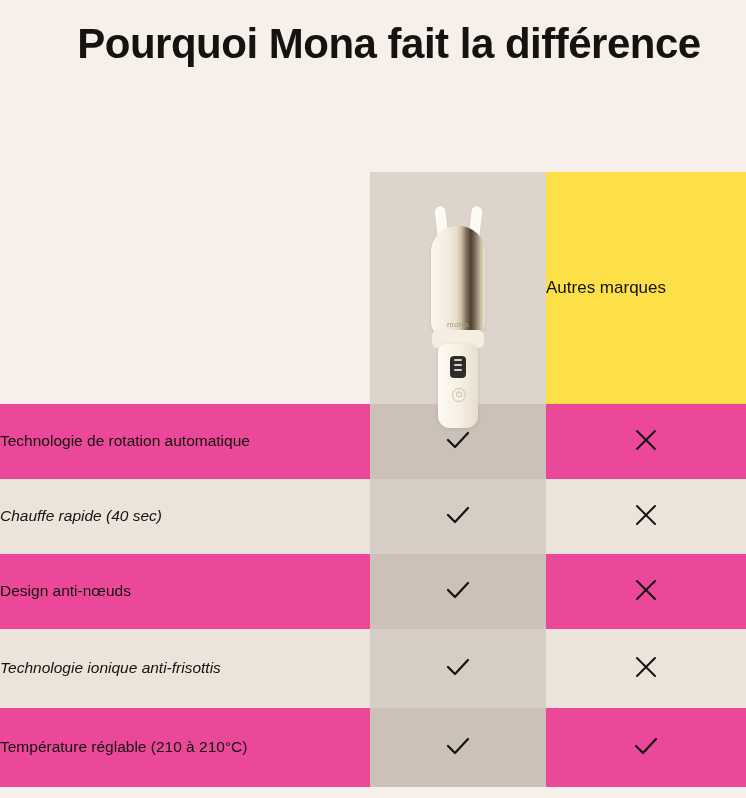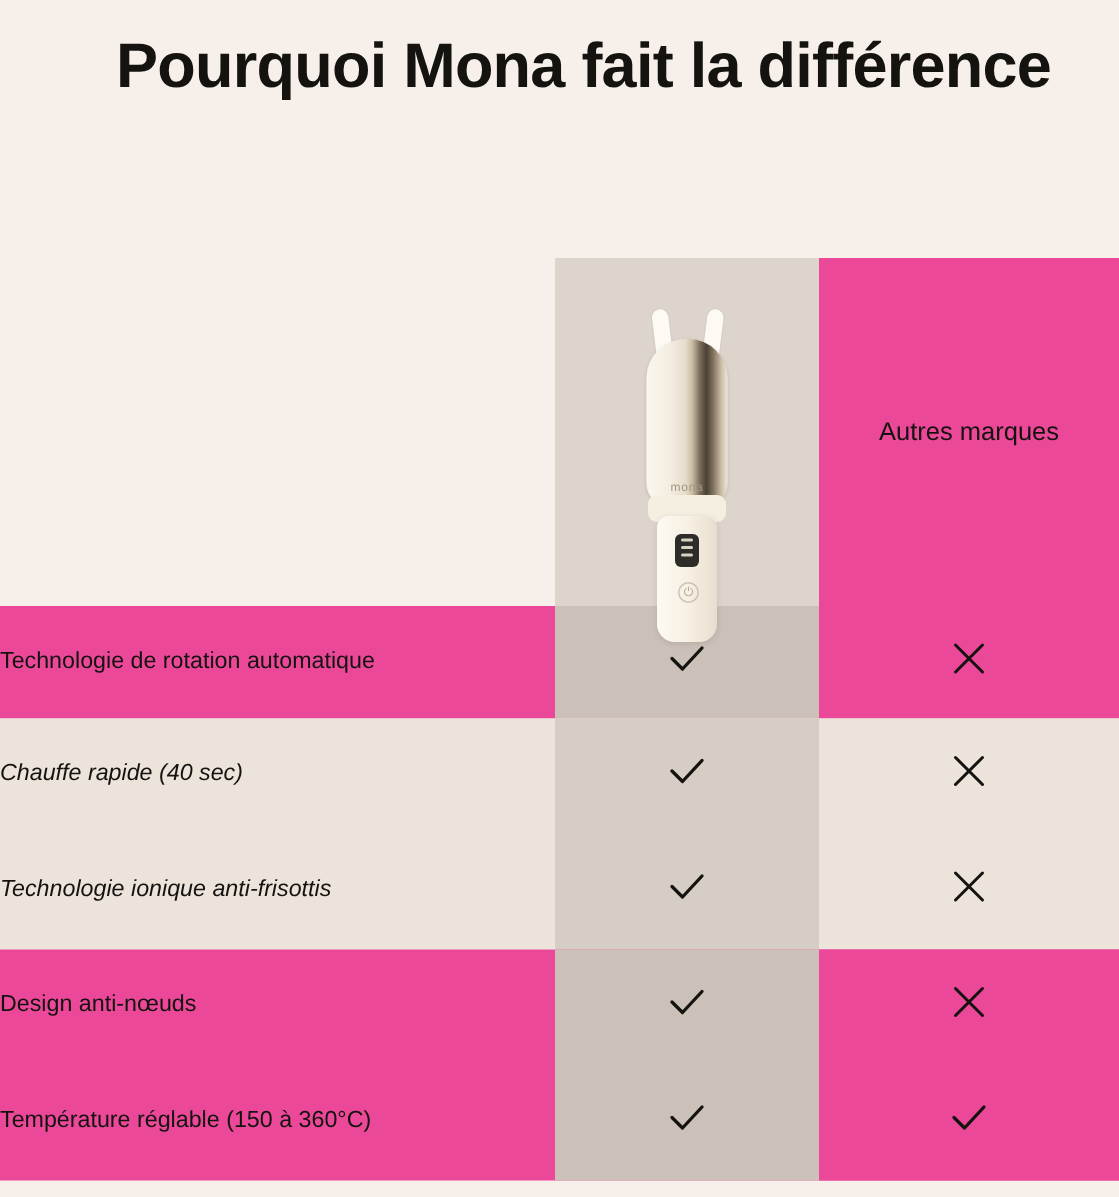--- a/index.html
+++ b/index.html
@@ -67,22 +67,22 @@
     background: #f7efe9;
   }
 
   .head-mona {
     background: #ddd4cc;
     text-align: center;
     position: relative;
   }
 
   .head-other {
-    background: #ec4899;
-    text-align: center;
+    background: #fde047;
+    text-align: left;
     font-size: 17px;
     line-height: 1.45;
     color: #14130f;
     padding: 0 36px;
   }
 
   
   .product {
     position: relative;
     width: 176px;
@@ -268,58 +268,58 @@
           </td>
           <td class="cell-mark row-bg-b">
             <span class="mark">
               <svg width="34" height="34" viewBox="0 0 34 34">
                   <path d="M8 8 L26 26 M26 8 L8 26" fill="none" stroke="#14130f" stroke-width="2" stroke-linecap="round"></path>
                 </svg>
             </span>
           </td>
         </tr>
 
+        <tr class="feat-row row-bg-a">
+          <td class="cell-feature">Design anti-nœuds</td>
+          <td class="cell-mark mona-col-bg-a">
+            <span class="mark">
+              <svg width="34" height="34" viewBox="0 0 34 34">
+                  <path d="M7 17 L14 24 L27 10" fill="none" stroke="#14130f" stroke-width="2.2" stroke-linecap="round" stroke-linejoin="round"></path>
+                </svg>
+            </span>
+          </td>
+          <td class="cell-mark row-bg-a">
+            <span class="mark">
+              <svg width="34" height="34" viewBox="0 0 34 34">
+                  <path d="M8 8 L26 26 M26 8 L8 26" fill="none" stroke="#14130f" stroke-width="2" stroke-linecap="round"></path>
+                </svg>
+            </span>
+          </td>
+        </tr>
+
         <tr class="feat-row tall row-bg-b">
           <td class="cell-feature">Technologie ionique anti-frisottis</td>
           <td class="cell-mark mona-col-bg-b">
             <span class="mark">
               <svg width="34" height="34" viewBox="0 0 34 34">
                   <path d="M7 17 L14 24 L27 10" fill="none" stroke="#14130f" stroke-width="2.2" stroke-linecap="round" stroke-linejoin="round"></path>
                 </svg>
             </span>
           </td>
           <td class="cell-mark row-bg-b">
             <span class="mark">
               <svg width="34" height="34" viewBox="0 0 34 34">
                   <path d="M8 8 L26 26 M26 8 L8 26" fill="none" stroke="#14130f" stroke-width="2" stroke-linecap="round"></path>
                 </svg>
             </span>
           </td>
         </tr>
 
-        <tr class="feat-row row-bg-a">
-          <td class="cell-feature">Design anti-nœuds</td>
-          <td class="cell-mark mona-col-bg-a">
-            <span class="mark">
-              <svg width="34" height="34" viewBox="0 0 34 34">
-                  <path d="M7 17 L14 24 L27 10" fill="none" stroke="#14130f" stroke-width="2.2" stroke-linecap="round" stroke-linejoin="round"></path>
-                </svg>
-            </span>
-          </td>
-          <td class="cell-mark row-bg-a">
-            <span class="mark">
-              <svg width="34" height="34" viewBox="0 0 34 34">
-                  <path d="M8 8 L26 26 M26 8 L8 26" fill="none" stroke="#14130f" stroke-width="2" stroke-linecap="round"></path>
-                </svg>
-            </span>
-          </td>
-        </tr>
-
         <tr class="feat-row tall row-bg-a">
-          <td class="cell-feature">Température réglable (150 à 360°C)</td>
+          <td class="cell-feature">Température réglable (210 à 210°C)</td>
           <td class="cell-mark mona-col-bg-a">
             <span class="mark">
               <svg width="34" height="34" viewBox="0 0 34 34">
                   <path d="M7 17 L14 24 L27 10" fill="none" stroke="#14130f" stroke-width="2.2" stroke-linecap="round" stroke-linejoin="round"></path>
                 </svg>
             </span>
           </td>
           <td class="cell-mark row-bg-a">
             <span class="mark">
               <svg width="34" height="34" viewBox="0 0 34 34">

